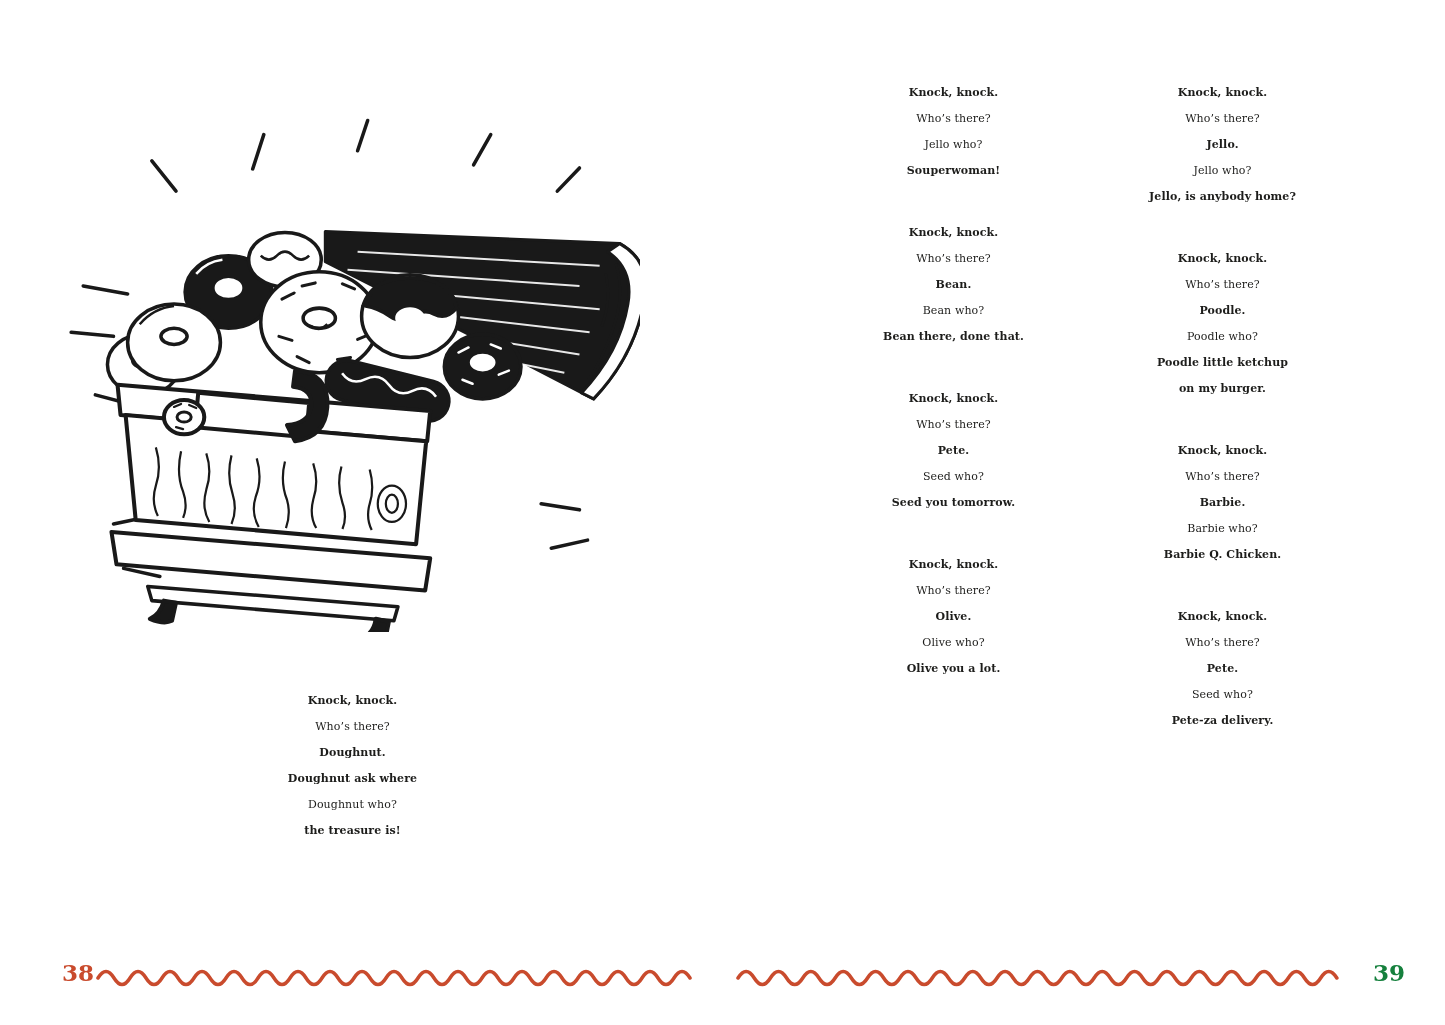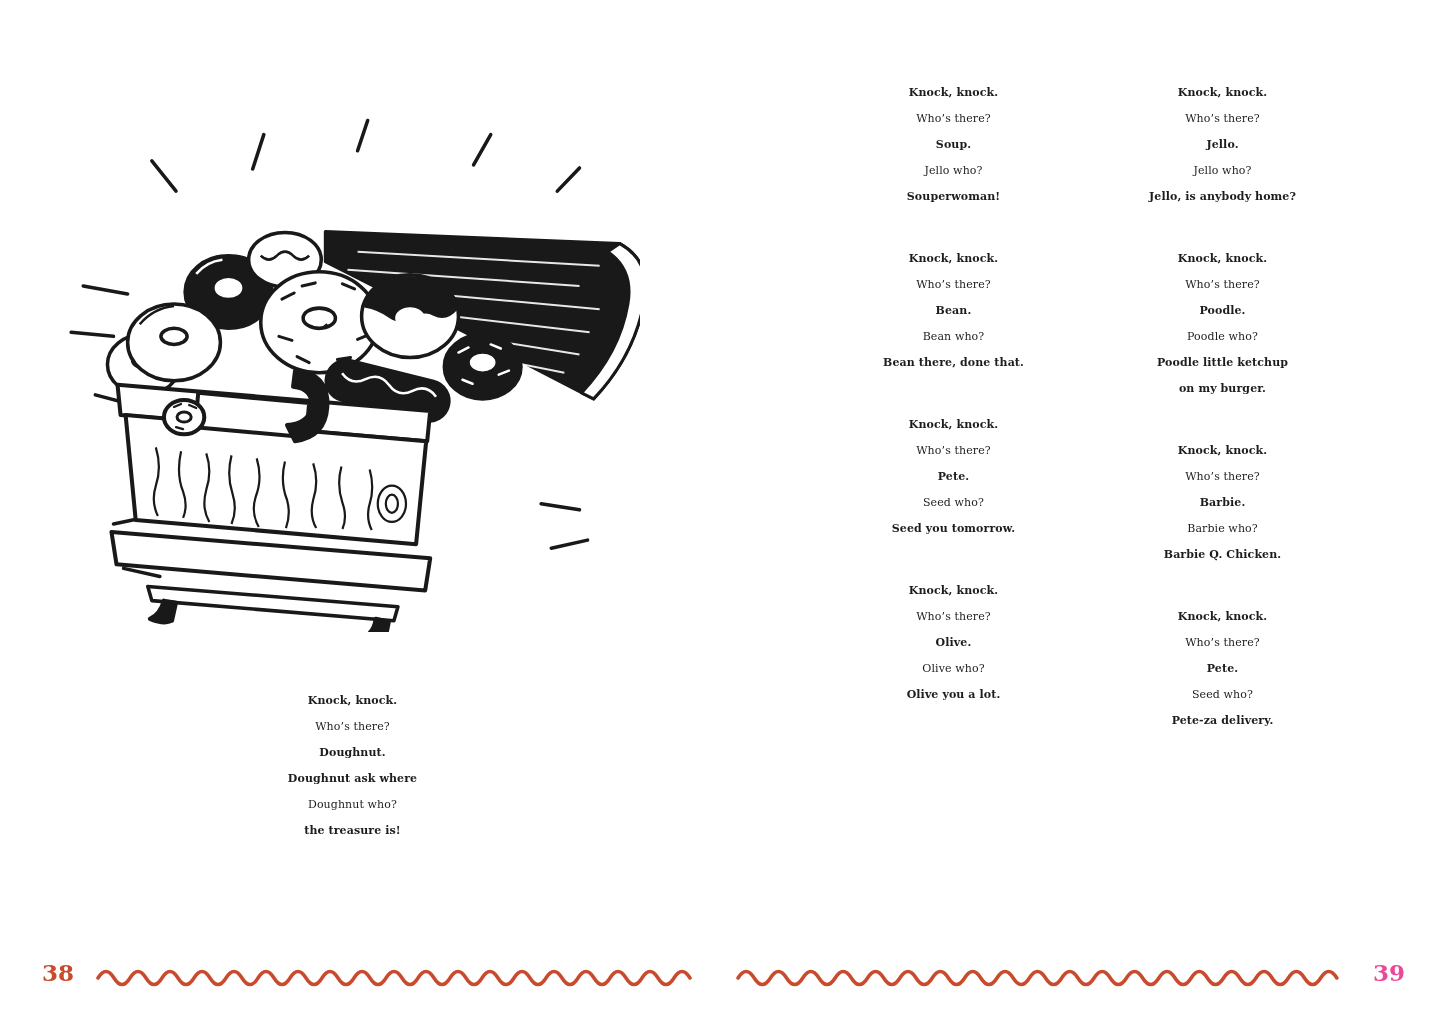--- a/index.html
+++ b/index.html
@@ -15,21 +15,21 @@
   .joke-block{position:absolute;text-align:center;}
   .left-joke{left:175px;top:688px;width:355px;}
   .col-1{left:806px;top:80px;width:295px;}
   .col-2{left:1070px;top:80px;width:305px;}
   .joke{margin:0 0 36px 0;}
   .joke:last-child{margin-bottom:0;}
   .line{font-size:11px;line-height:26px;font-weight:400;letter-spacing:0.1px;}
   .line.bold{font-weight:700;}
   .pagenum{
     position:absolute;top:958px;
-    font-size:23px;font-weight:700;line-height:30px;
+    font-size:23px;font-weight:700;line-height:30px;margin-left:20px;
   }
   .pagenum-left{left:42px;}
   .pagenum-right{right:40px;}
   .wave{position:absolute;top:963px;height:24px;}
   .wave-left{left:95px;width:608px;}
   .wave-right{left:735px;width:615px;}
 </style>
 </head>
 <body>
 
@@ -161,21 +161,20 @@
         <div class="line bold">Doughnut ask where</div>
         <div class="line">Doughnut who?</div>
         <div class="line bold">the treasure is!</div>
       </div>
     </div>
 
   <div class="joke-block col-1">
       <div class="joke">
         <div class="line bold">Knock, knock.</div>
         <div class="line">Who’s there?</div>
-        <div class="line bold">Soup.</div>
         <div class="line">Jello who?</div>
         <div class="line bold">Souperwoman!</div>
       </div>
       <div class="joke">
         <div class="line bold">Knock, knock.</div>
         <div class="line">Who’s there?</div>
         <div class="line bold">Bean.</div>
         <div class="line">Bean who?</div>
         <div class="line bold">Bean there, done that.</div>
       </div>
@@ -229,15 +228,15 @@
   <span class="pagenum pagenum-left" style="color:#c94b2d">38</span>
 
   <svg class="wave wave-left" viewBox="0 0 608 24" preserveAspectRatio="none">
     <path d="M3,15 q8,-13 16,0 t16,0 t16,0 t16,0 t16,0 t16,0 t16,0 t16,0 t16,0 t16,0 t16,0 t16,0 t16,0 t16,0 t16,0 t16,0 t16,0 t16,0 t16,0 t16,0 t16,0 t16,0 t16,0 t16,0 t16,0 t16,0 t16,0 t16,0 t16,0 t16,0 t16,0 t16,0 t16,0 t16,0 t16,0 t16,0 t16,0" stroke="#c94b2d" stroke-width="3.5" fill="none" stroke-linecap="round"></path>
   </svg>
 
   <svg class="wave wave-right" viewBox="0 0 608 24" preserveAspectRatio="none">
     <path d="M3,15 q8,-13 16,0 t16,0 t16,0 t16,0 t16,0 t16,0 t16,0 t16,0 t16,0 t16,0 t16,0 t16,0 t16,0 t16,0 t16,0 t16,0 t16,0 t16,0 t16,0 t16,0 t16,0 t16,0 t16,0 t16,0 t16,0 t16,0 t16,0 t16,0 t16,0 t16,0 t16,0 t16,0 t16,0 t16,0 t16,0 t16,0 t16,0" stroke="#c94b2d" stroke-width="3.5" fill="none" stroke-linecap="round"></path>
   </svg>
 
-  <span class="pagenum pagenum-right" style="color:#ec4899">39</span>
+  <span class="pagenum pagenum-right" style="color:#15803d">39</span>
 
 </div>
 
 </body></html>

